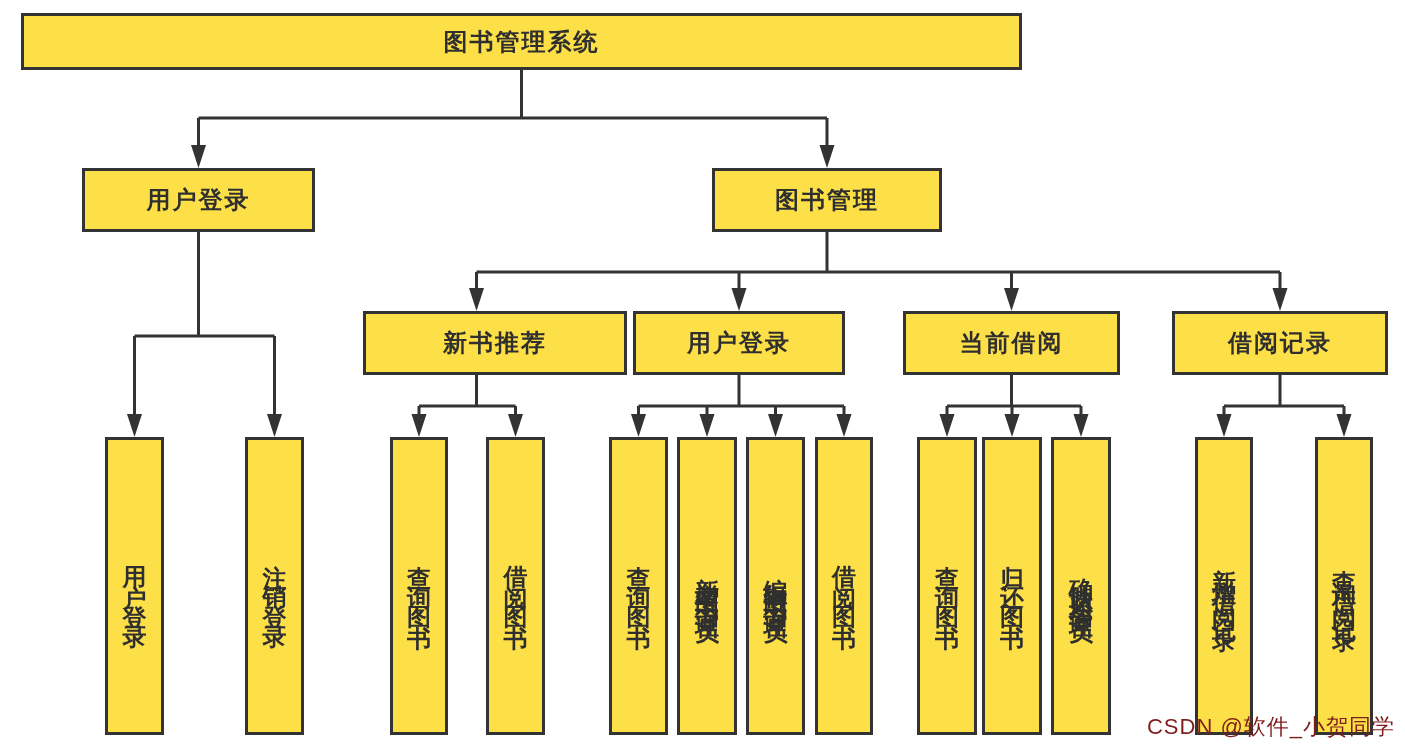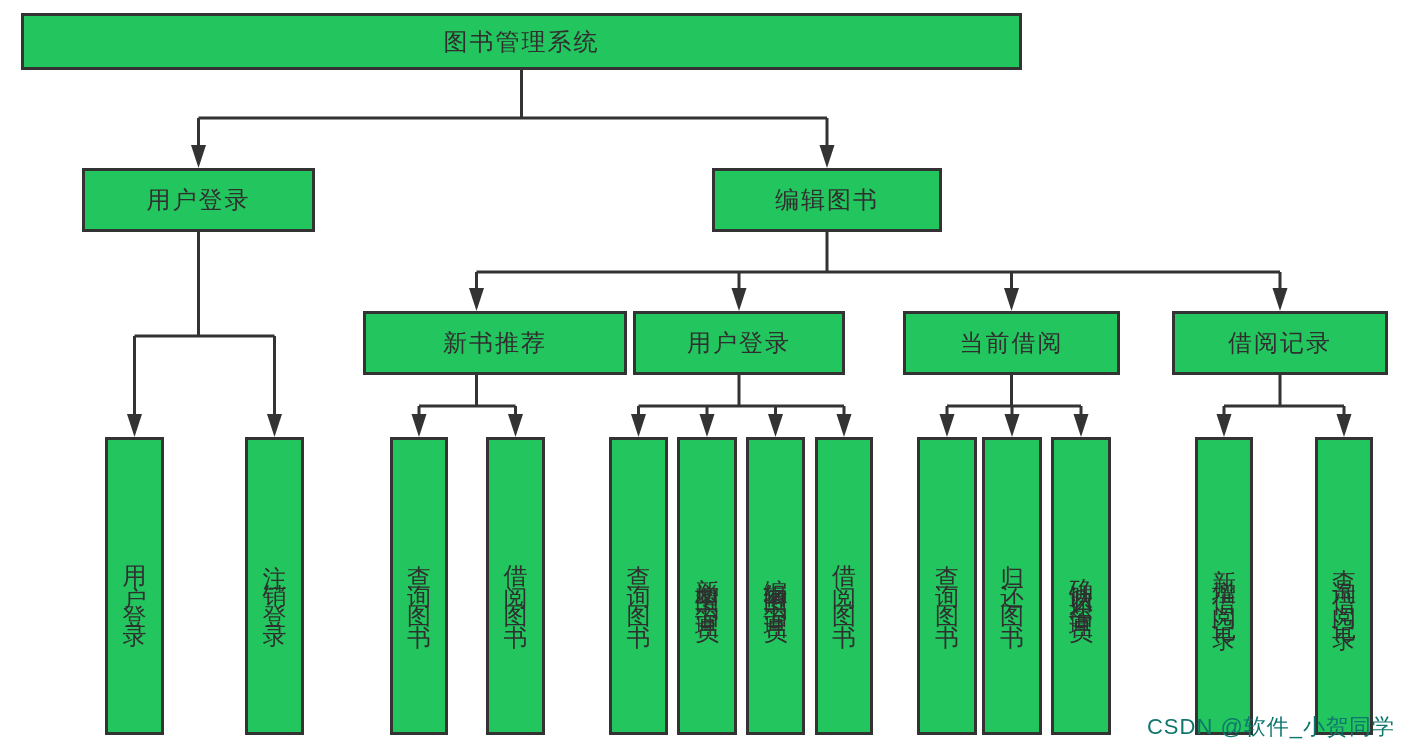--- a/index.html
+++ b/index.html
@@ -2,35 +2,35 @@
 <html><head>
 <meta charset="utf-8">
 <style>
   html,body{margin:0;padding:0;background:#ffffff;}
   .canvas{
     position:relative;width:1405px;height:747px;background:#ffffff;overflow:hidden;
     font-family:"Liberation Sans","DejaVu Sans",sans-serif;
   }
   .connectors{position:absolute;left:0;top:0;z-index:1;}
   .box{
-    position:absolute;z-index:2;background:#22c55e;border:3px solid #333333;
+    position:absolute;z-index:2;background:#fde047;border:3px solid #333333;
     box-sizing:border-box;display:flex;align-items:center;justify-content:center;
-    color:#2f2f2f;font-size:24px;
+    color:#2f2f2f;font-size:24px;font-weight:bold;
   }
   .box.h span{letter-spacing:2px;white-space:nowrap;}
   .box.v{
     writing-mode:vertical-rl;text-orientation:mixed;
   }
   .box.v span{white-space:nowrap;}
   .ls4 span{letter-spacing:20px;}
   .ls6 span{letter-spacing:12px;}
   .ls9 span{letter-spacing:6px;}
   .watermark{
     position:absolute;right:10px;bottom:5px;z-index:5;
-    color:#0f766e;font-size:22px;letter-spacing:1px;white-space:nowrap;
+    color:#7f1d1d;font-size:22px;letter-spacing:1px;white-space:nowrap;
   }
 </style>
 </head>
 <body>
 
 <div class="canvas">
 
   <svg class="connectors" width="1405" height="747" viewBox="0 0 1405 747" xmlns="http://www.w3.org/2000/svg">
     <g stroke="#333333" stroke-width="3" fill="none">
       <path d="M521.5,70 V118 M198.5,118 H827 M198.5,118 V150 M827,118 V150"></path>
@@ -65,21 +65,21 @@
   </svg>
 
   <div class="box h" style="left:21px;top:13px;width:1001px;height:57px">
     <span>图书管理系统</span>
   </div>
 
   <div class="box h" style="left:82px;top:168px;width:233px;height:64px">
     <span>用户登录</span>
   </div>
   <div class="box h" style="left:712px;top:168px;width:230px;height:64px">
-    <span>编辑图书</span>
+    <span>图书管理</span>
   </div>
 
   <div class="box h" style="left:363px;top:311px;width:264px;height:64px">
     <span>新书推荐</span>
   </div>
   <div class="box h" style="left:633px;top:311px;width:212px;height:64px">
     <span>用户登录</span>
   </div>
   <div class="box h" style="left:1172px;top:311px;width:216px;height:64px">
     <span>借阅记录</span>

